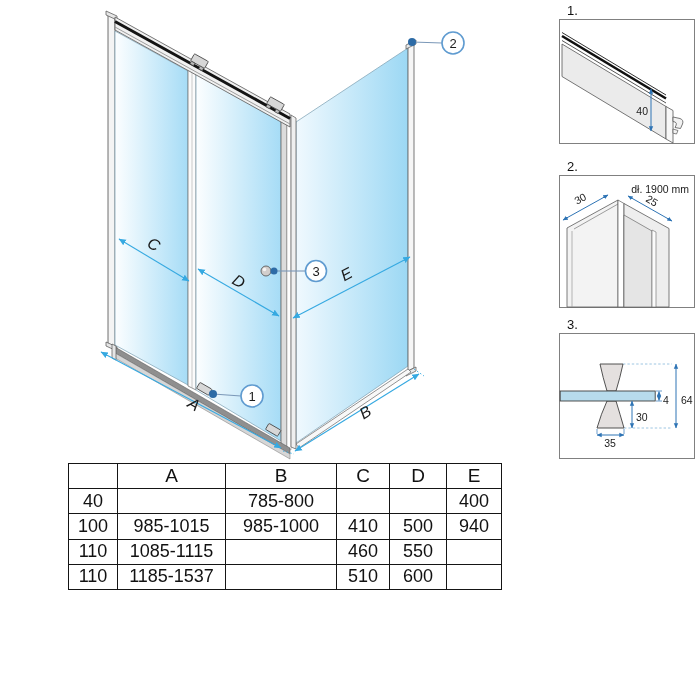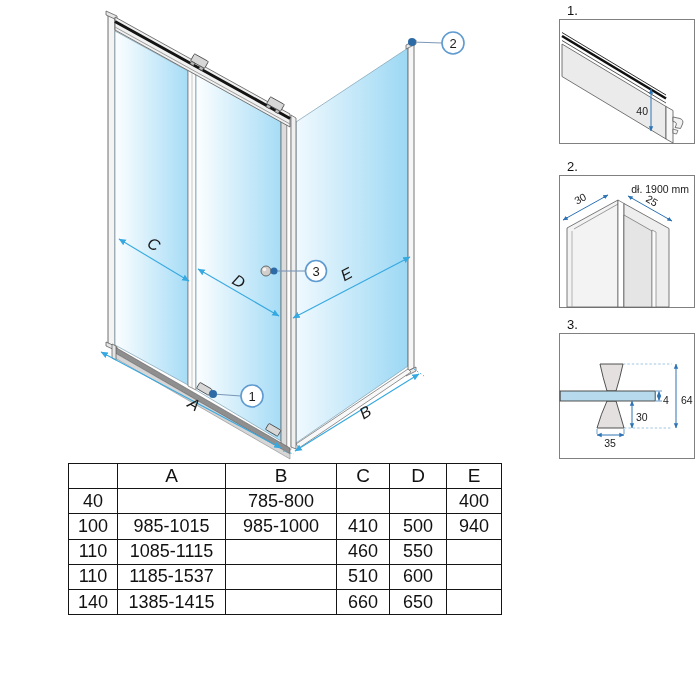--- a/index.html
+++ b/index.html
@@ -236,24 +236,16 @@
           <td></td>
     </tr>
     <tr>
       <td>110</td>
           <td>1185-1537</td>
           <td></td>
           <td>510</td>
           <td>600</td>
           <td></td>
     </tr>
-    <tr>
-      <td>140</td>
-          <td>1385-1415</td>
-          <td></td>
-          <td>660</td>
-          <td>650</td>
-          <td></td>
-    </tr>
   </tbody>
     </table>
 
 </div>
 
 </body></html>

